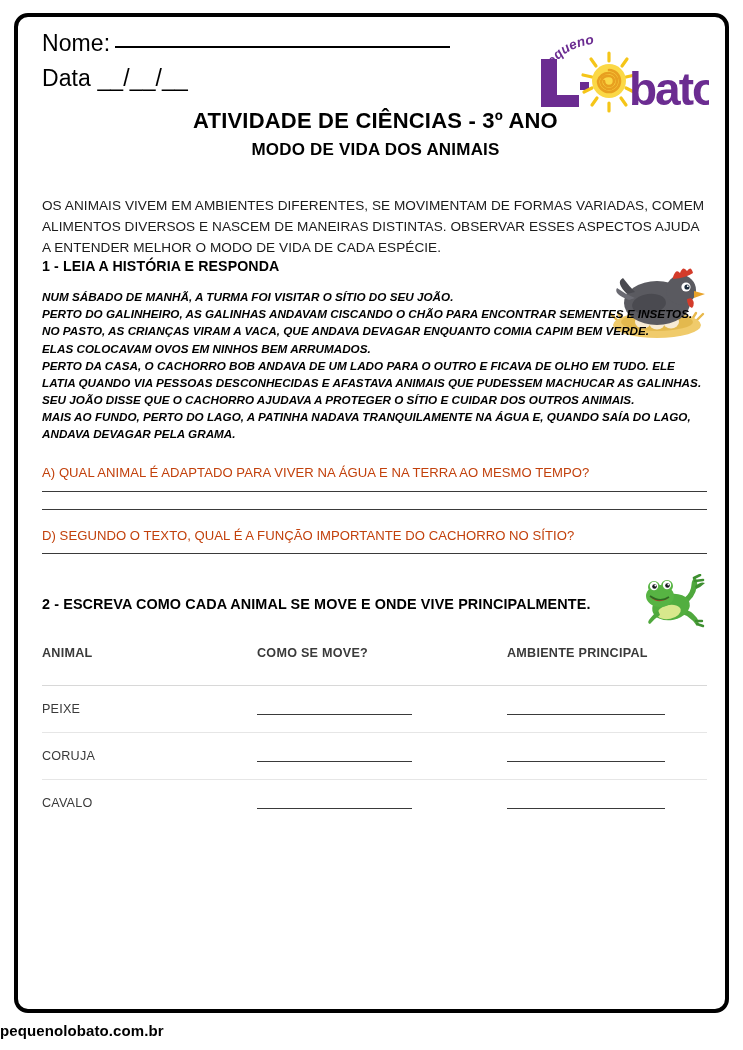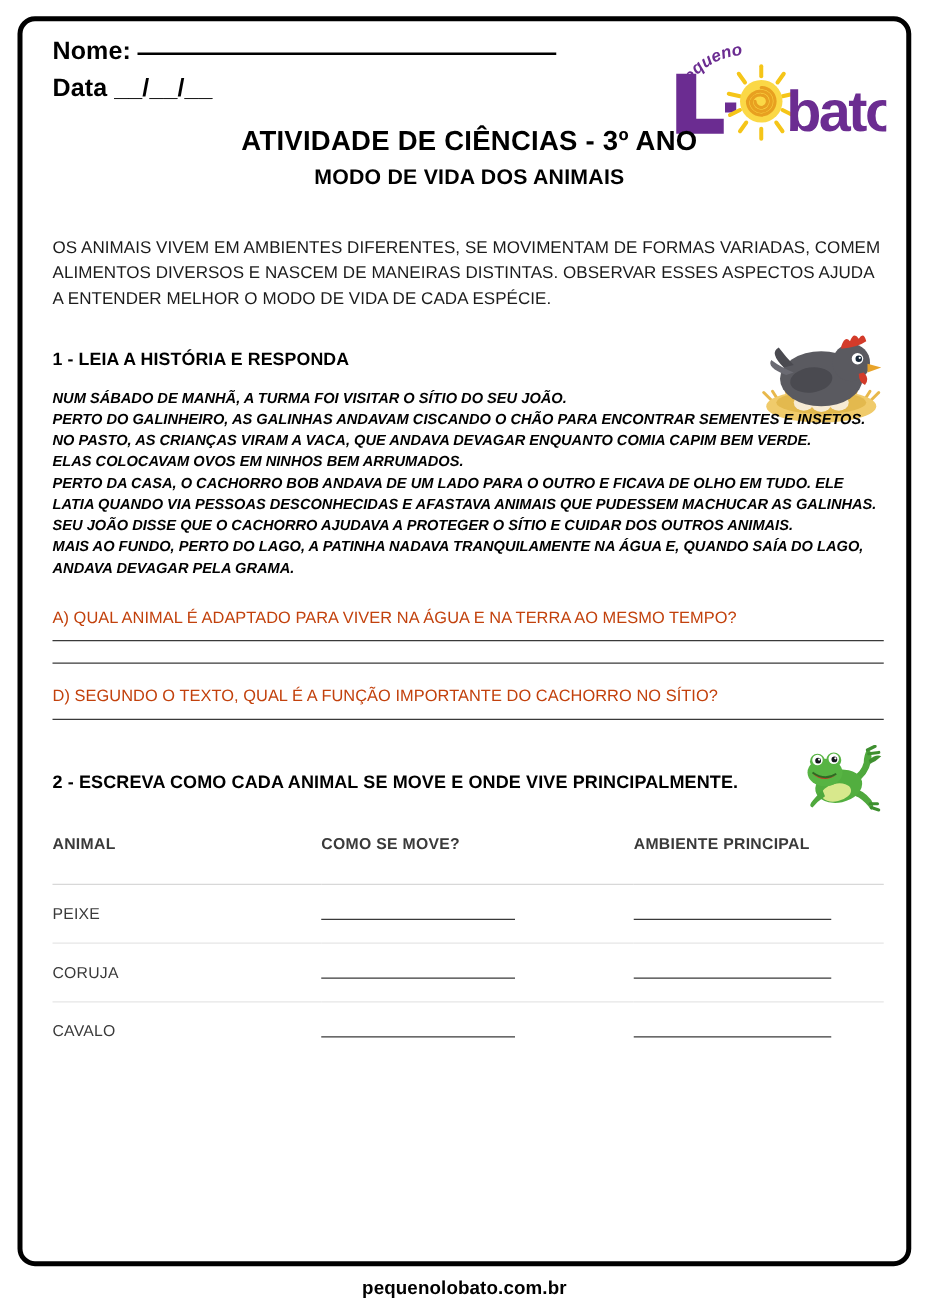--- a/index.html
+++ b/index.html
@@ -33,22 +33,22 @@
 
   .inner {
     position: absolute;
     left: 24px;
     top: 10px;
     width: 667px;
   }
 
   
   .name-row, .date-row {
-    font-size: 20px;
-    font-weight: bold;
+    font-size: 23px;
+    font-weight: normal;
     color: #000;
     letter-spacing: .1px;
     white-space: nowrap;
     line-height: 1.42;
   }
   .name-row { display: flex; align-items: baseline; }
   .name-label { flex: none; }
   .name-rule {
     display: inline-block;
     flex: none;
@@ -93,21 +93,20 @@
     margin-top: 36px;
     font-size: 13.6px;
     color: #1b1b1b;
     line-height: 1.52;
     letter-spacing: .05px;
     max-width: 666px;
   }
 
   
   .section-title {
-    margin-top: 30px;
     font-size: 14.2px;
     font-weight: bold;
     color: #000;
     letter-spacing: .1px;
   }
 
   
   .story {
     margin-top: 14px;
     font-size: 11.7px;
@@ -206,21 +205,21 @@
     vertical-align: middle;
   }
   .blank-line.env { width: 158px; }
 
   
   .footer {
     position: absolute;
     left: 0;
     top: 1022px;
     width: 743px;
-    text-align: center;
+    text-align: left;
     font-size: 15px;
     font-weight: bold;
     color: #000;
     letter-spacing: .1px;
   }
 </style>
 </head>
 <body>
 
 <div class="page">

